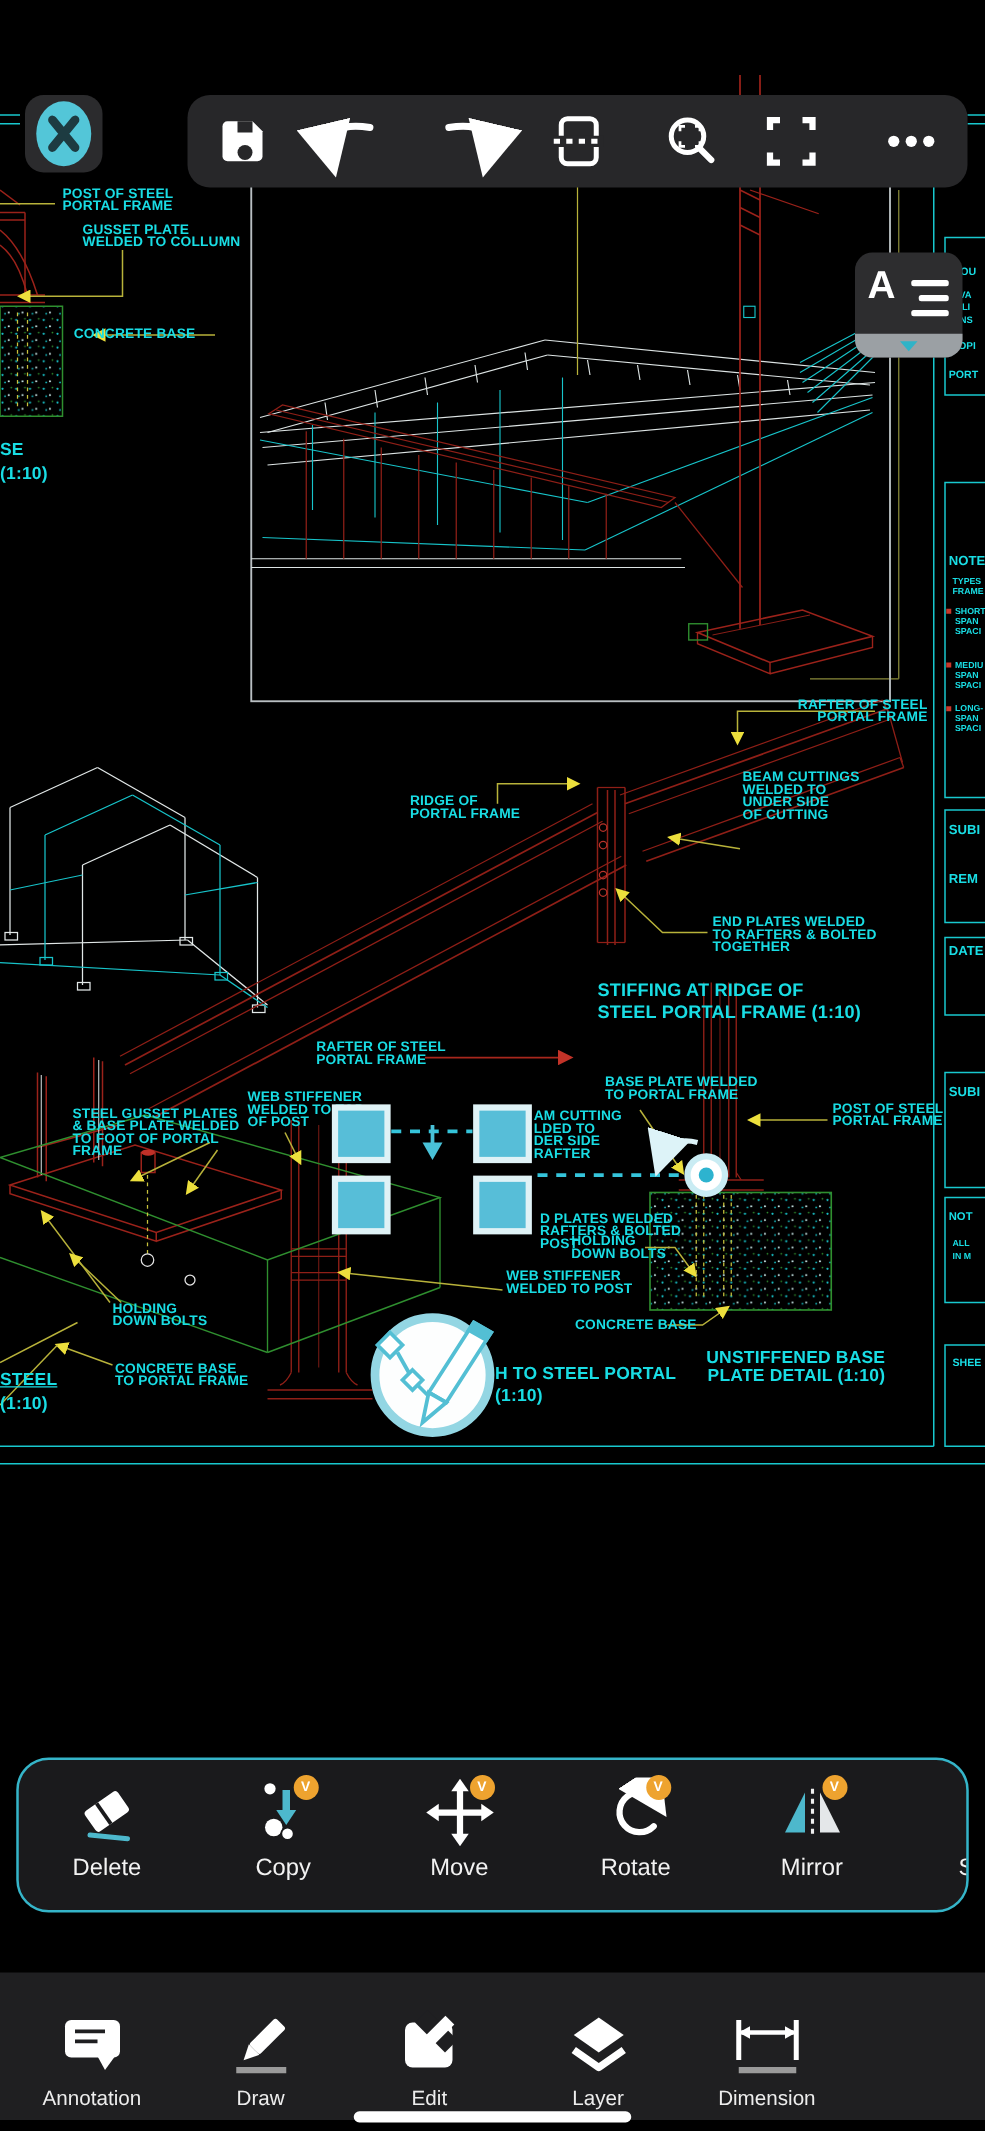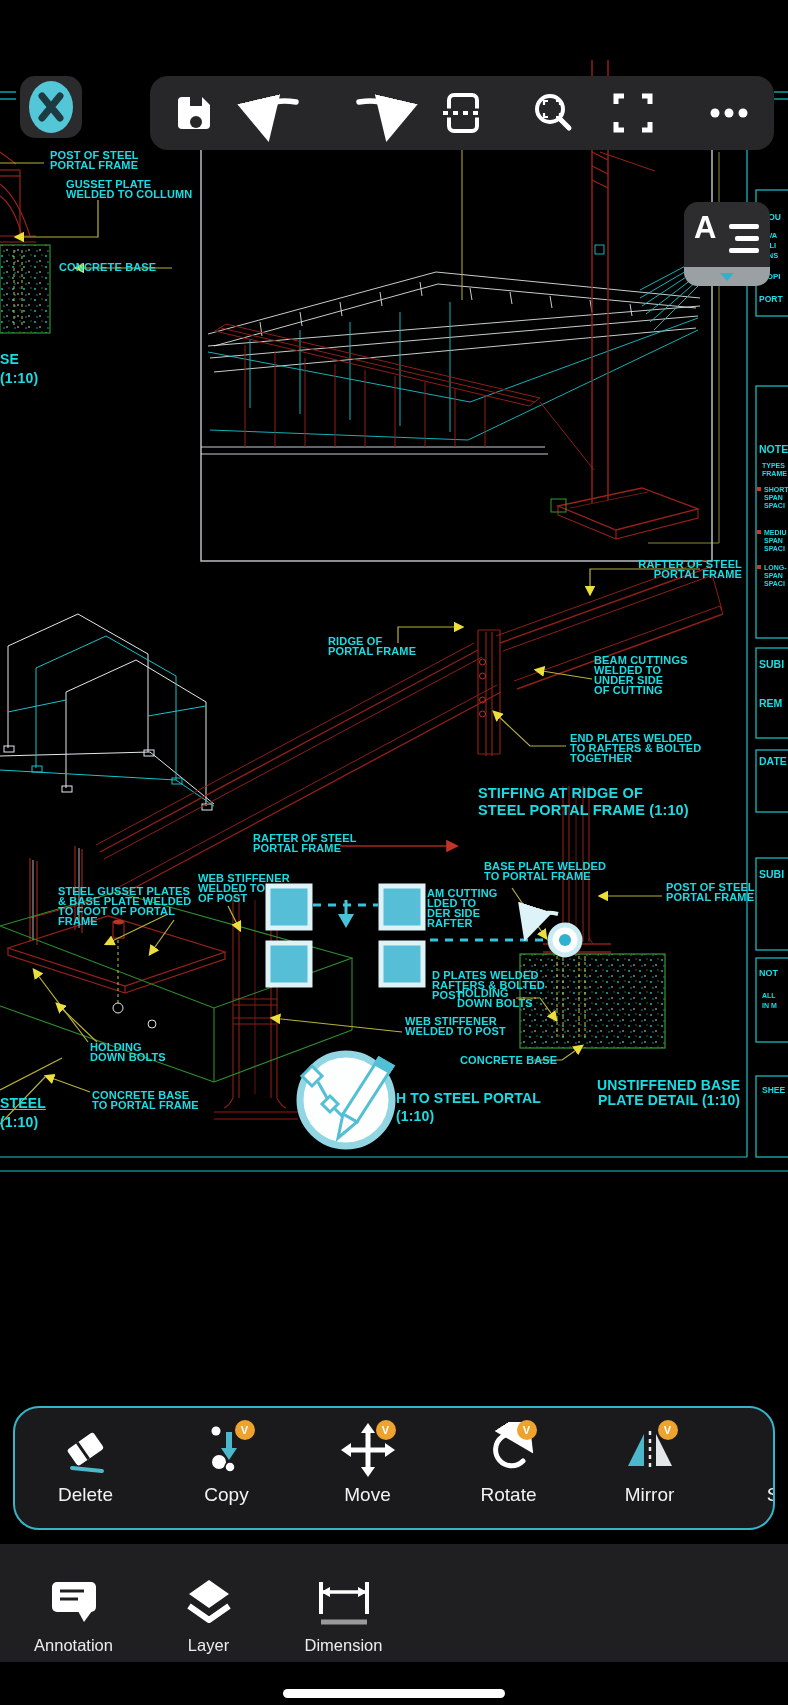--- a/index.html
+++ b/index.html
@@ -18,21 +18,21 @@
   
   .close-btn{position:absolute;left:20px;top:76px;width:62px;height:62px;background:#2b2b2d;border-radius:15px}
   .top-pill{position:absolute;left:150px;top:76px;width:624px;height:74px;background:#272729;border-radius:18px}
   .style-btn{position:absolute;left:684px;top:202px;width:86px;height:84px;background:#2d2d2f;border-radius:14px}
   .style-btn .a-glyph{position:absolute;left:10px;top:8px;color:#fff;font-size:31px;font-weight:700}
   .style-btn .bar{position:absolute;right:11px;width:30px;height:4.5px;background:#fff;border-radius:2px}
   .style-strip{position:absolute;left:0;bottom:0;width:86px;height:19px;background:#9ba0a4;border-radius:0 0 14px 14px}
   .style-strip .chev{position:absolute;left:36px;top:6px;width:0;height:0;border-left:7px solid transparent;border-right:7px solid transparent;border-top:8px solid #2fb3c7}
   
   .edit-pill{position:absolute;left:13px;top:1406px;width:762px;height:124px;background:#1a1a1c;border:2px solid #35b5c9;border-radius:26px;overflow:hidden;display:grid;grid-template-columns:repeat(6,141px);padding-top:14px;box-sizing:border-box}
-  .mode-bar{position:absolute;left:0;top:1544px;width:788px;height:118px;background:#1f1f21;overflow:hidden;display:grid;grid-template-columns:repeat(6,135px);padding:30px 0 0 6px;box-sizing:border-box}
+  .mode-bar{position:absolute;left:0;top:1578px;width:788px;height:118px;background:#1f1f21;overflow:hidden;display:grid;grid-template-columns:repeat(6,135px);padding:30px 0 0 6px;box-sizing:border-box}
   .tool{position:relative;display:flex;flex-direction:column;align-items:center}
   .tool .tlabel{margin-top:6px;color:#f2f2f2;font-size:19px;white-space:nowrap}
   .mode-bar .tool .tlabel{font-size:16.5px;color:#ededed;margin-top:10px}
   .badge{position:absolute;top:-2px;left:calc(50% + 8px);width:20px;height:20px;border-radius:50%;background:#eea32f;color:#fff;font-size:11px;font-weight:700;text-align:center;line-height:20px}
   .badge:empty{display:none}
   .home-indicator{position:absolute;left:283px;top:1689px;width:222px;height:9px;border-radius:5px;background:#fff;z-index:11}
 </style>
 </head>
 <body>
 
@@ -326,21 +326,21 @@
       <div style="line-height: 19px;">(1:10)</div>
     </div>
     <div class="cad-label" style="right: 46px; text-align: right; top: 559px;">
       <div>RAFTER OF STEEL</div>
       <div>PORTAL FRAME</div>
     </div>
     <div class="cad-label" style="left: 328px; top: 636px;">
       <div>RIDGE OF</div>
       <div>PORTAL FRAME</div>
     </div>
-    <div class="cad-label" style="left: 594px; top: 655px;">
+    <div class="cad-label" style="left: 594px; top: 617px;">
       <div>BEAM CUTTINGS</div>
       <div>WELDED TO</div>
       <div>UNDER SIDE</div>
       <div>OF CUTTING</div>
     </div>
     <div class="cad-label" style="left: 570px; top: 733px;">
       <div>END PLATES WELDED</div>
       <div>TO RAFTERS &amp; BOLTED</div>
       <div>TOGETHER</div>
     </div>
@@ -403,21 +403,21 @@
     </div>
     <div class="cad-label" style="left: 0px; top: 1094px; font-size: 14px;">
       <div style="line-height: 19px; text-decoration: underline;">STEEL</div>
       <div style="line-height: 19px;">(1:10)</div>
     </div>
     <div class="cad-label" style="left: 396px; top: 1089px; font-size: 14px;">
       <div style="line-height: 18px;">H TO STEEL PORTAL</div>
       <div style="line-height: 18px;">(1:10)</div>
     </div>
     <div class="cad-label" style="left: 565px; top: 1078px; font-size: 14px;">
-      <div style="line-height: 15px; margin-left: 32px;">UNSTIFFENED BASE</div>
+      <div style="line-height: 15px;">UNSTIFFENED BASE</div>
       <div style="line-height: 15px; text-align: right;">PLATE DETAIL (1:10)</div>
     </div>
   </div>
 <div id="titleblock-layer">
 
 <div class="tb-text" style="left: 762px; top: 212px; font-size: 8.5px;">COU</div>
     <div class="tb-text" style="left: 762px; top: 231px; font-size: 7.5px;">DVA</div>
     <div class="tb-text" style="left: 762px; top: 241px; font-size: 7.5px;">UILI</div>
     <div class="tb-text" style="left: 762px; top: 251px; font-size: 7.5px;">ONS</div>
     <div class="tb-text" style="left: 762px; top: 272px; font-size: 8px;">TOPI</div>
@@ -610,20 +610,41 @@
     <svg width="64" height="52" viewBox="-32 -26 64 52">
       <rect x="-22" y="-18" width="44" height="30" rx="5" fill="#fff"></rect>
       <line x1="-14" y1="-9" x2="10" y2="-9" stroke="#1f1f21" stroke-width="3"></line>
       <line x1="-14" y1="-1" x2="4" y2="-1" stroke="#1f1f21" stroke-width="3"></line>
       <polygon points="4,11 18,11 10,22" fill="#fff"></polygon>
     </svg>
     <div class="tlabel">Annotation</div>
   </div>
   <div class="tool">
     <svg width="64" height="52" viewBox="-32 -26 64 52">
+      <g transform="rotate(45)">
+          <rect x="-6" y="-22" width="12" height="30" rx="2" fill="#fff"></rect>
+          <polygon points="-6,8 6,8 0,20" fill="#fff"></polygon>
+        </g>
+      <line x1="-20" y1="22" x2="20" y2="22" stroke="#9a9a9a" stroke-width="5"></line>
+    </svg>
+    <div class="tlabel">Draw</div>
+  </div>
+  <div class="tool">
+    <svg width="64" height="52" viewBox="-32 -26 64 52">
+      <rect x="-20" y="-16" width="38" height="36" rx="6" fill="#fff"></rect>
+      <polygon points="-2,-26 22,-2 12,8 -12,-16" fill="#1f1f21"></polygon>
+      <g transform="translate(6,-8) rotate(45)">
+          <rect x="-5" y="-14" width="10" height="22" fill="#fff"></rect>
+          <polygon points="-5,8 5,8 0,16" fill="#fff"></polygon>
+        </g>
+    </svg>
+    <div class="tlabel">Edit</div>
+  </div>
+  <div class="tool">
+    <svg width="64" height="52" viewBox="-32 -26 64 52">
       <polygon points="0,-20 20,-6 0,8 -20,-6" fill="#fff"></polygon>
       <path d="M-20,6 L0,20 L20,6" stroke="#fff" stroke-width="6" fill="none" stroke-linejoin="round"></path>
     </svg>
     <div class="tlabel">Layer</div>
   </div>
   <div class="tool">
     <svg width="64" height="52" viewBox="-32 -26 64 52">
       <line x1="-23" y1="-18" x2="-23" y2="14" stroke="#fff" stroke-width="4"></line>
       <line x1="23" y1="-18" x2="23" y2="14" stroke="#fff" stroke-width="4"></line>
       <line x1="-21" y1="-8" x2="21" y2="-8" stroke="#fff" stroke-width="3.5"></line>

